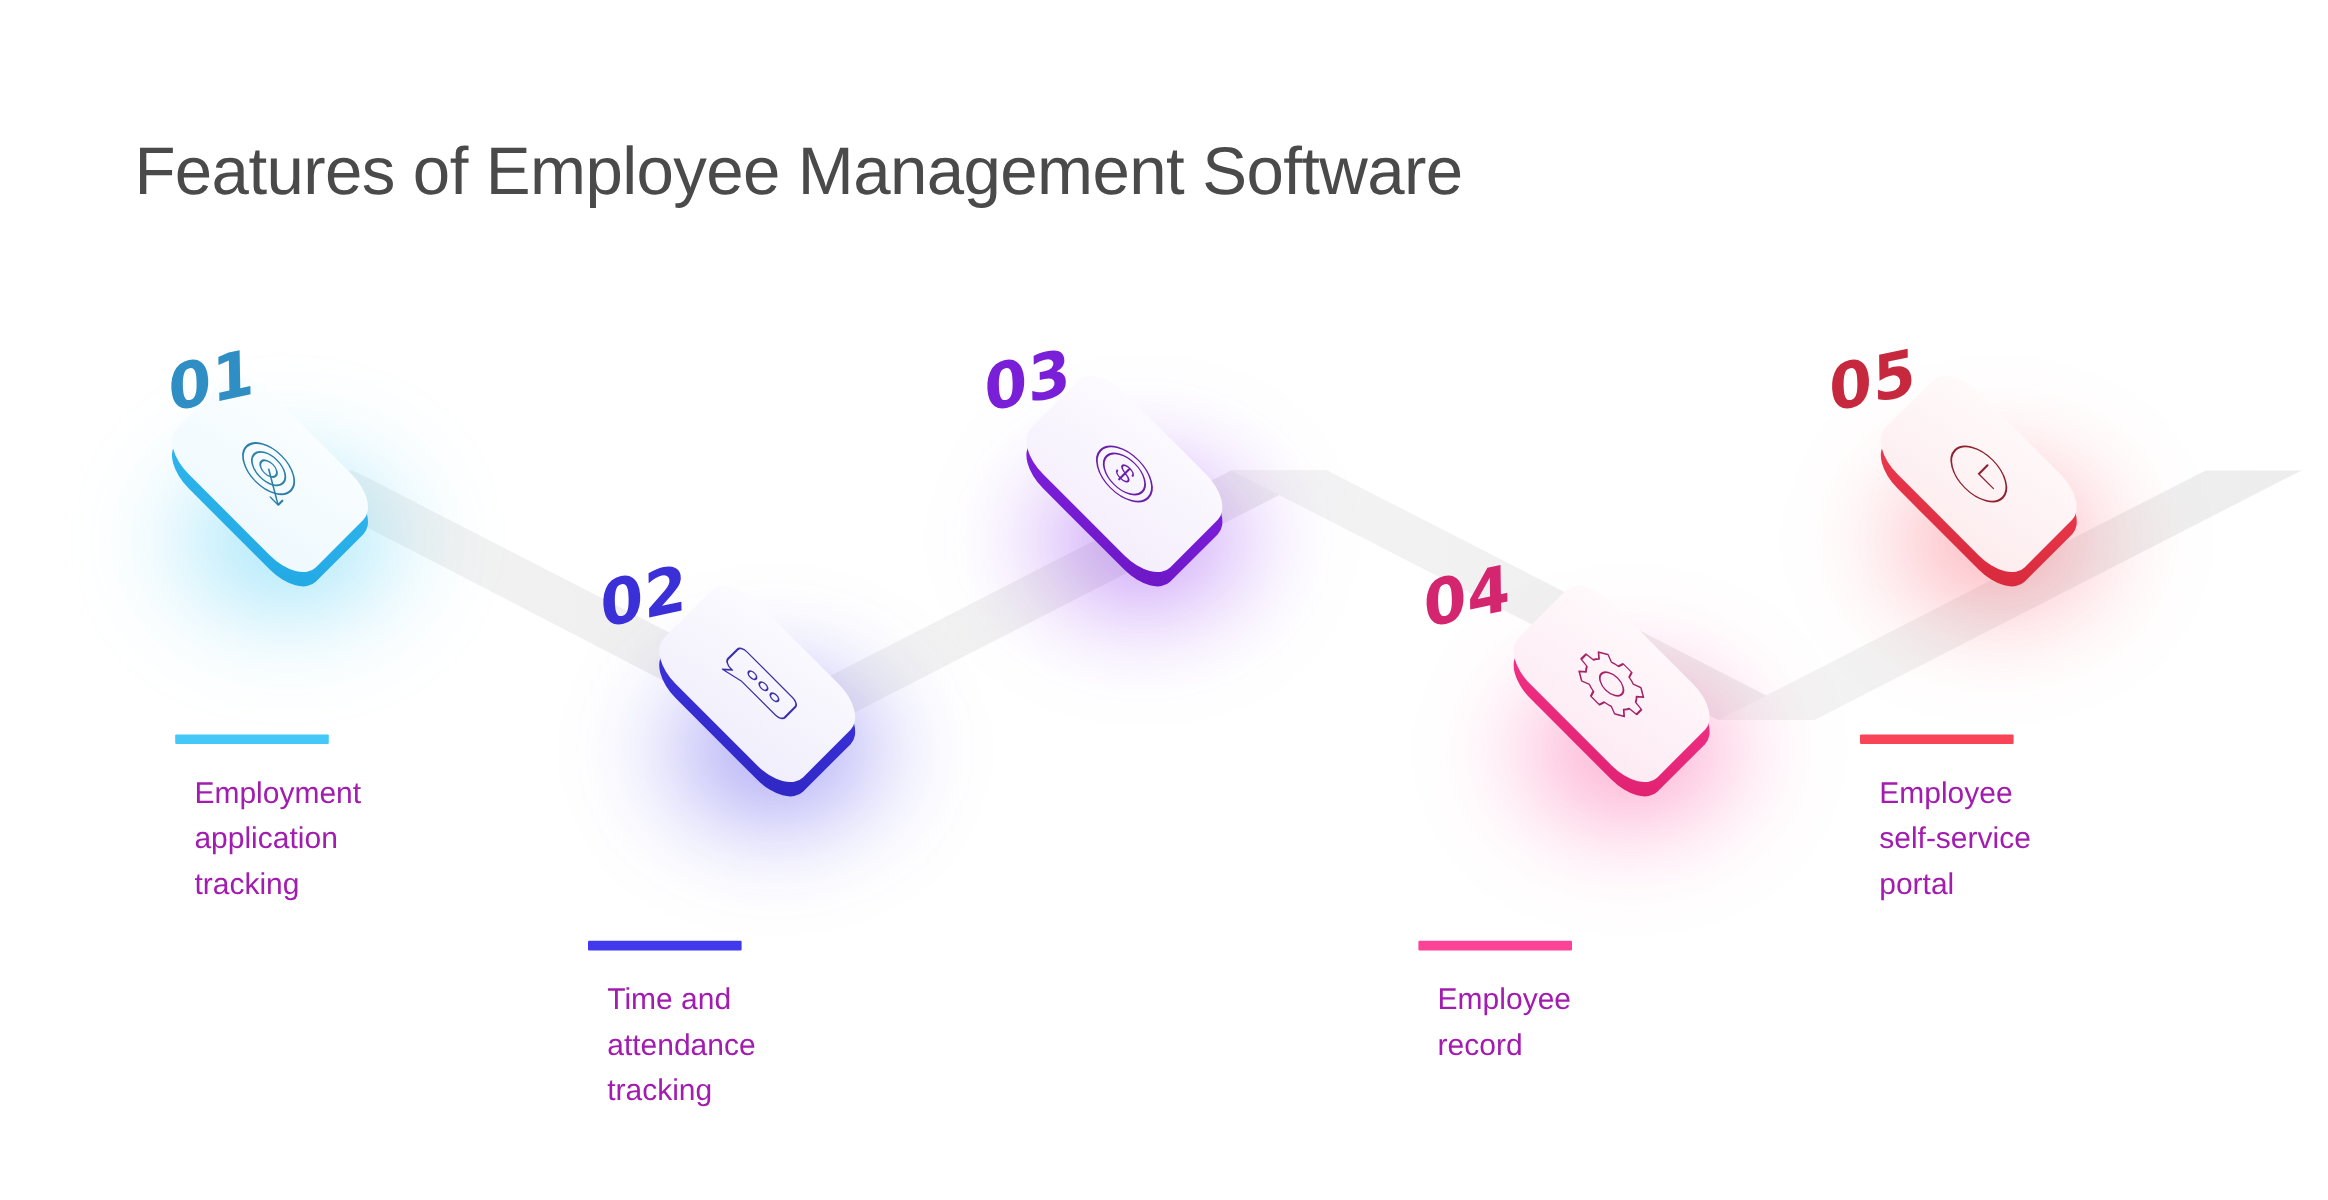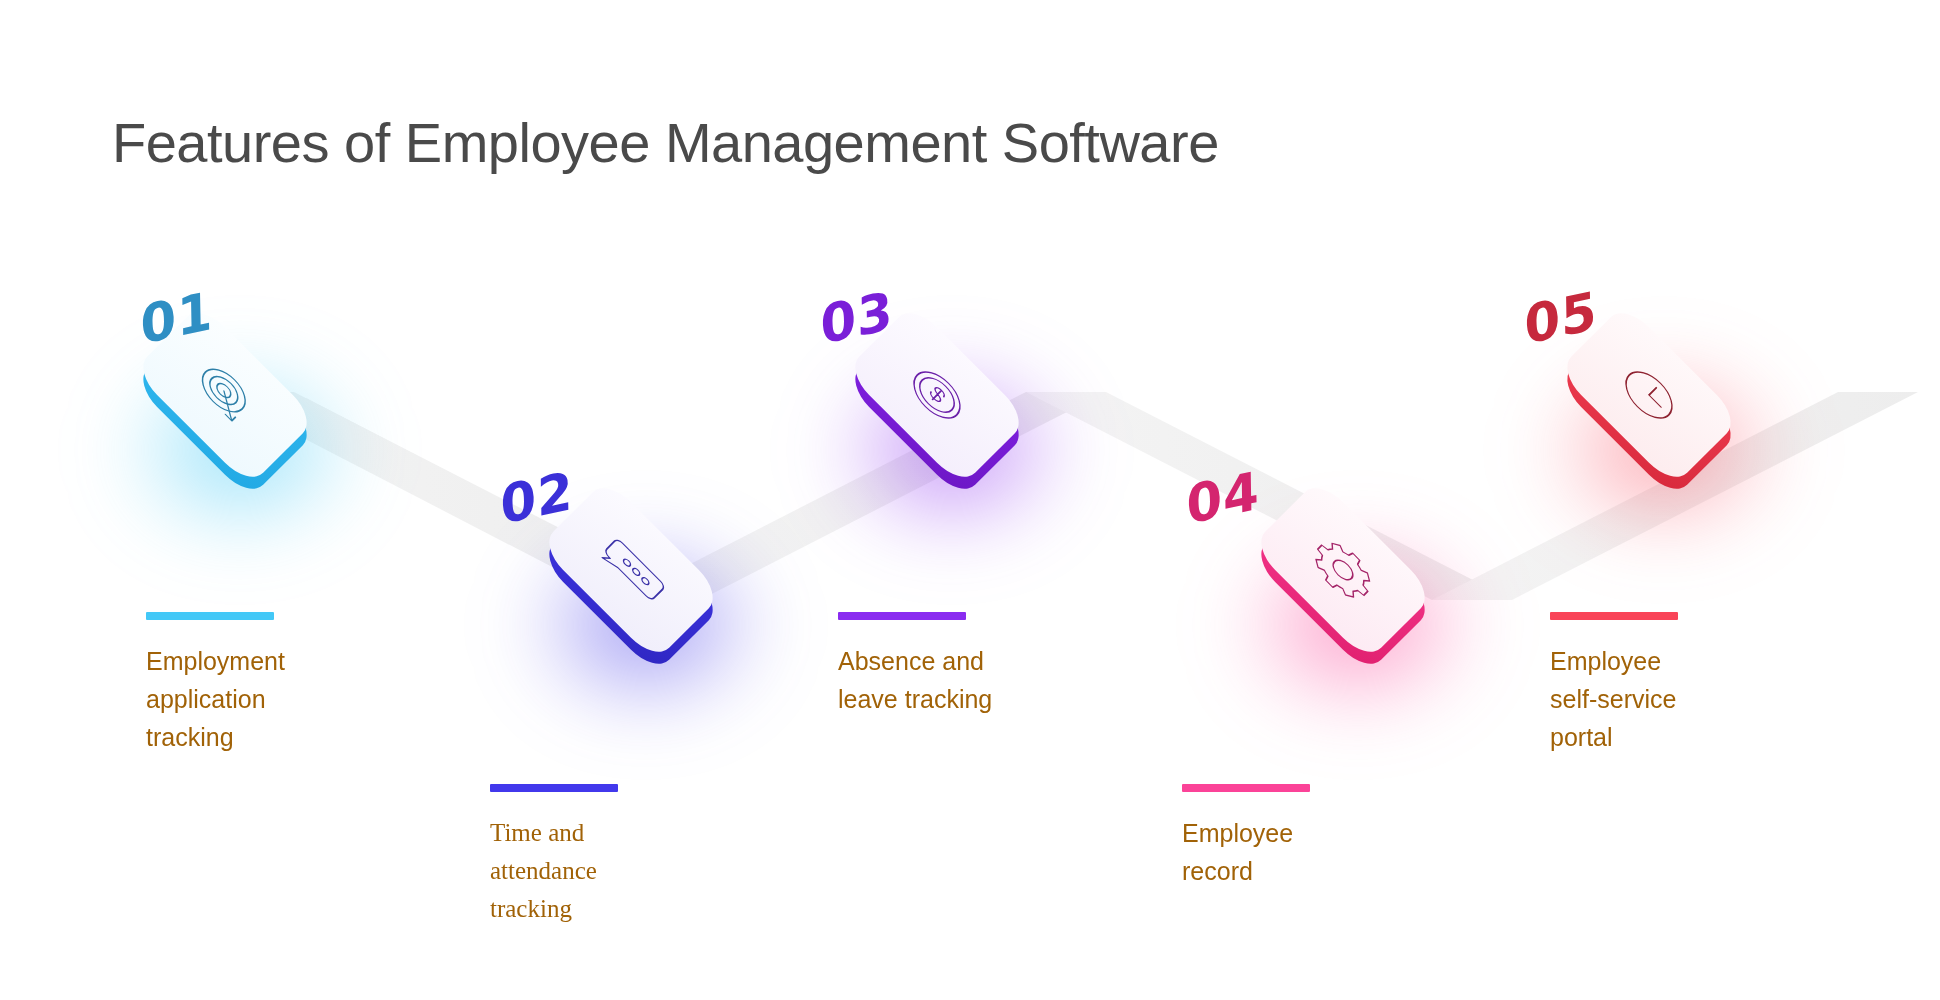--- a/index.html
+++ b/index.html
@@ -88,23 +88,24 @@
   
   .label-block { position:absolute; z-index:6; width:230px; }
   .label-bar {
     width:128px; height:8px;
     border-radius:1px;
     margin-bottom:22px;
   }
   .label-text {
     font-size:25px;
     line-height:38px;
-    color:#a16207;
+    color:#a21caf;
     font-weight:400;
     white-space:pre-line;
+    margin-left:16px;
   }
 </style>
 </head>
 <body>
 
 <div id="stage">
 
   <div id="page-title">Features of Employee Management Software</div>
 
   <svg id="ribbons" viewBox="0 0 1940 1000" preserveAspectRatio="none">
@@ -155,45 +156,40 @@
     <div class="card-icon">
       <svg width="82" height="68" viewBox="0 0 82 68" fill="none" stroke="#3b32a8" stroke-width="1.8" stroke-linejoin="round">
         <path d="M16 12 H70 a7 7 0 0 1 7 7 V40 a7 7 0 0 1 -7 7 H30 L12 54 L18 45 H16 a7 7 0 0 1 -7 -7 V19 a7 7 0 0 1 7 -7 Z"></path>
         <circle cx="33" cy="30" r="4.2"></circle>
         <circle cx="46" cy="30" r="4.2"></circle>
         <circle cx="59" cy="30" r="4.2"></circle>
       </svg>
     </div>
   </div>
   <div class="step-num" style="left:500px; top:468px; color:#3b30d8;">02</div>
-  <div class="label-block" style="left:490px; top:784px;font-family:Liberation Serif, serif;">
+  <div class="label-block" style="left:490px; top:784px;">
     <div class="label-bar" style="background:#4238ec;"></div>
     <div class="label-text">Time and
 attendance
 tracking</div>
   </div>
 
   <div class="glow" style="left:822px; top:350px; background:radial-gradient(ellipse at center, rgba(138,44,240,0.55) 0%, rgba(138,44,240,0.18) 45%, rgba(138,44,240,0) 72%);"></div>
   <div class="card-wrap" style="left:822px; top:280px;">
     <div class="card-edge" style="background:linear-gradient(135deg,#8a24f0,#6c17c4);"></div>
     <div class="card-face" style="background:linear-gradient(160deg,#fdfbff 0%,#f4eefc 100%);"></div>
     <div class="card-icon">
       <svg width="76" height="76" viewBox="0 0 76 76" fill="none" stroke="#6a1fa8" stroke-width="1.8">
         <circle cx="38" cy="38" r="28"></circle>
         <circle cx="38" cy="38" r="21"></circle>
         <path d="M38 27 V49 M44 32 c0-3.2-2.8-5-6-5s-6 1.8-6 4.6 2.6 4 6 4.8 6.4 1.6 6.4 4.8-3 5-6.4 5-6.4-1.8-6.4-5" stroke-linecap="round"></path>
       </svg>
     </div>
   </div>
   <div class="step-num" style="left:820px; top:288px; color:#7a1fd8;">03</div>
-  <div class="label-block" style="left:838px; top:612px;">
-    <div class="label-bar" style="background:#8a2cf0;"></div>
-    <div class="label-text">Absence and
-leave tracking</div>
-  </div>
 
   <div class="glow" style="left:1228px; top:525px; background:radial-gradient(ellipse at center, rgba(251,61,148,0.55) 0%, rgba(251,61,148,0.18) 45%, rgba(251,61,148,0) 72%);"></div>
   <div class="card-wrap" style="left:1228px; top:455px;">
     <div class="card-edge" style="background:linear-gradient(135deg,#fb3d94,#e0206f);"></div>
     <div class="card-face" style="background:linear-gradient(160deg,#fffafc 0%,#fdeaf3 100%);"></div>
     <div class="card-icon">
       <svg width="78" height="78" viewBox="0 0 78 78" fill="none" stroke="#a42468" stroke-width="1.8" stroke-linejoin="round">
         <path d="M34 7 h10 l1.4 7.6 a25 25 0 0 1 6.6 2.8 l6.4-4.3 7.1 7.1 -4.3 6.4 a25 25 0 0 1 2.8 6.6 L71.6 34.6 v10 L64 46 a25 25 0 0 1 -2.8 6.6 l4.3 6.4 -7.1 7.1 -6.4-4.3 a25 25 0 0 1 -6.6 2.8 L44 72.2 h-10 L32.6 64.6 a25 25 0 0 1 -6.6-2.8 l-6.4 4.3 -7.1-7.1 4.3-6.4 a25 25 0 0 1 -2.8-6.6 L6.4 44.6 v-10 L14 33 a25 25 0 0 1 2.8-6.6 l-4.3-6.4 7.1-7.1 6.4 4.3 a25 25 0 0 1 6.6-2.8 Z"></path>
         <circle cx="39" cy="39" r="12"></circle>
       </svg>

